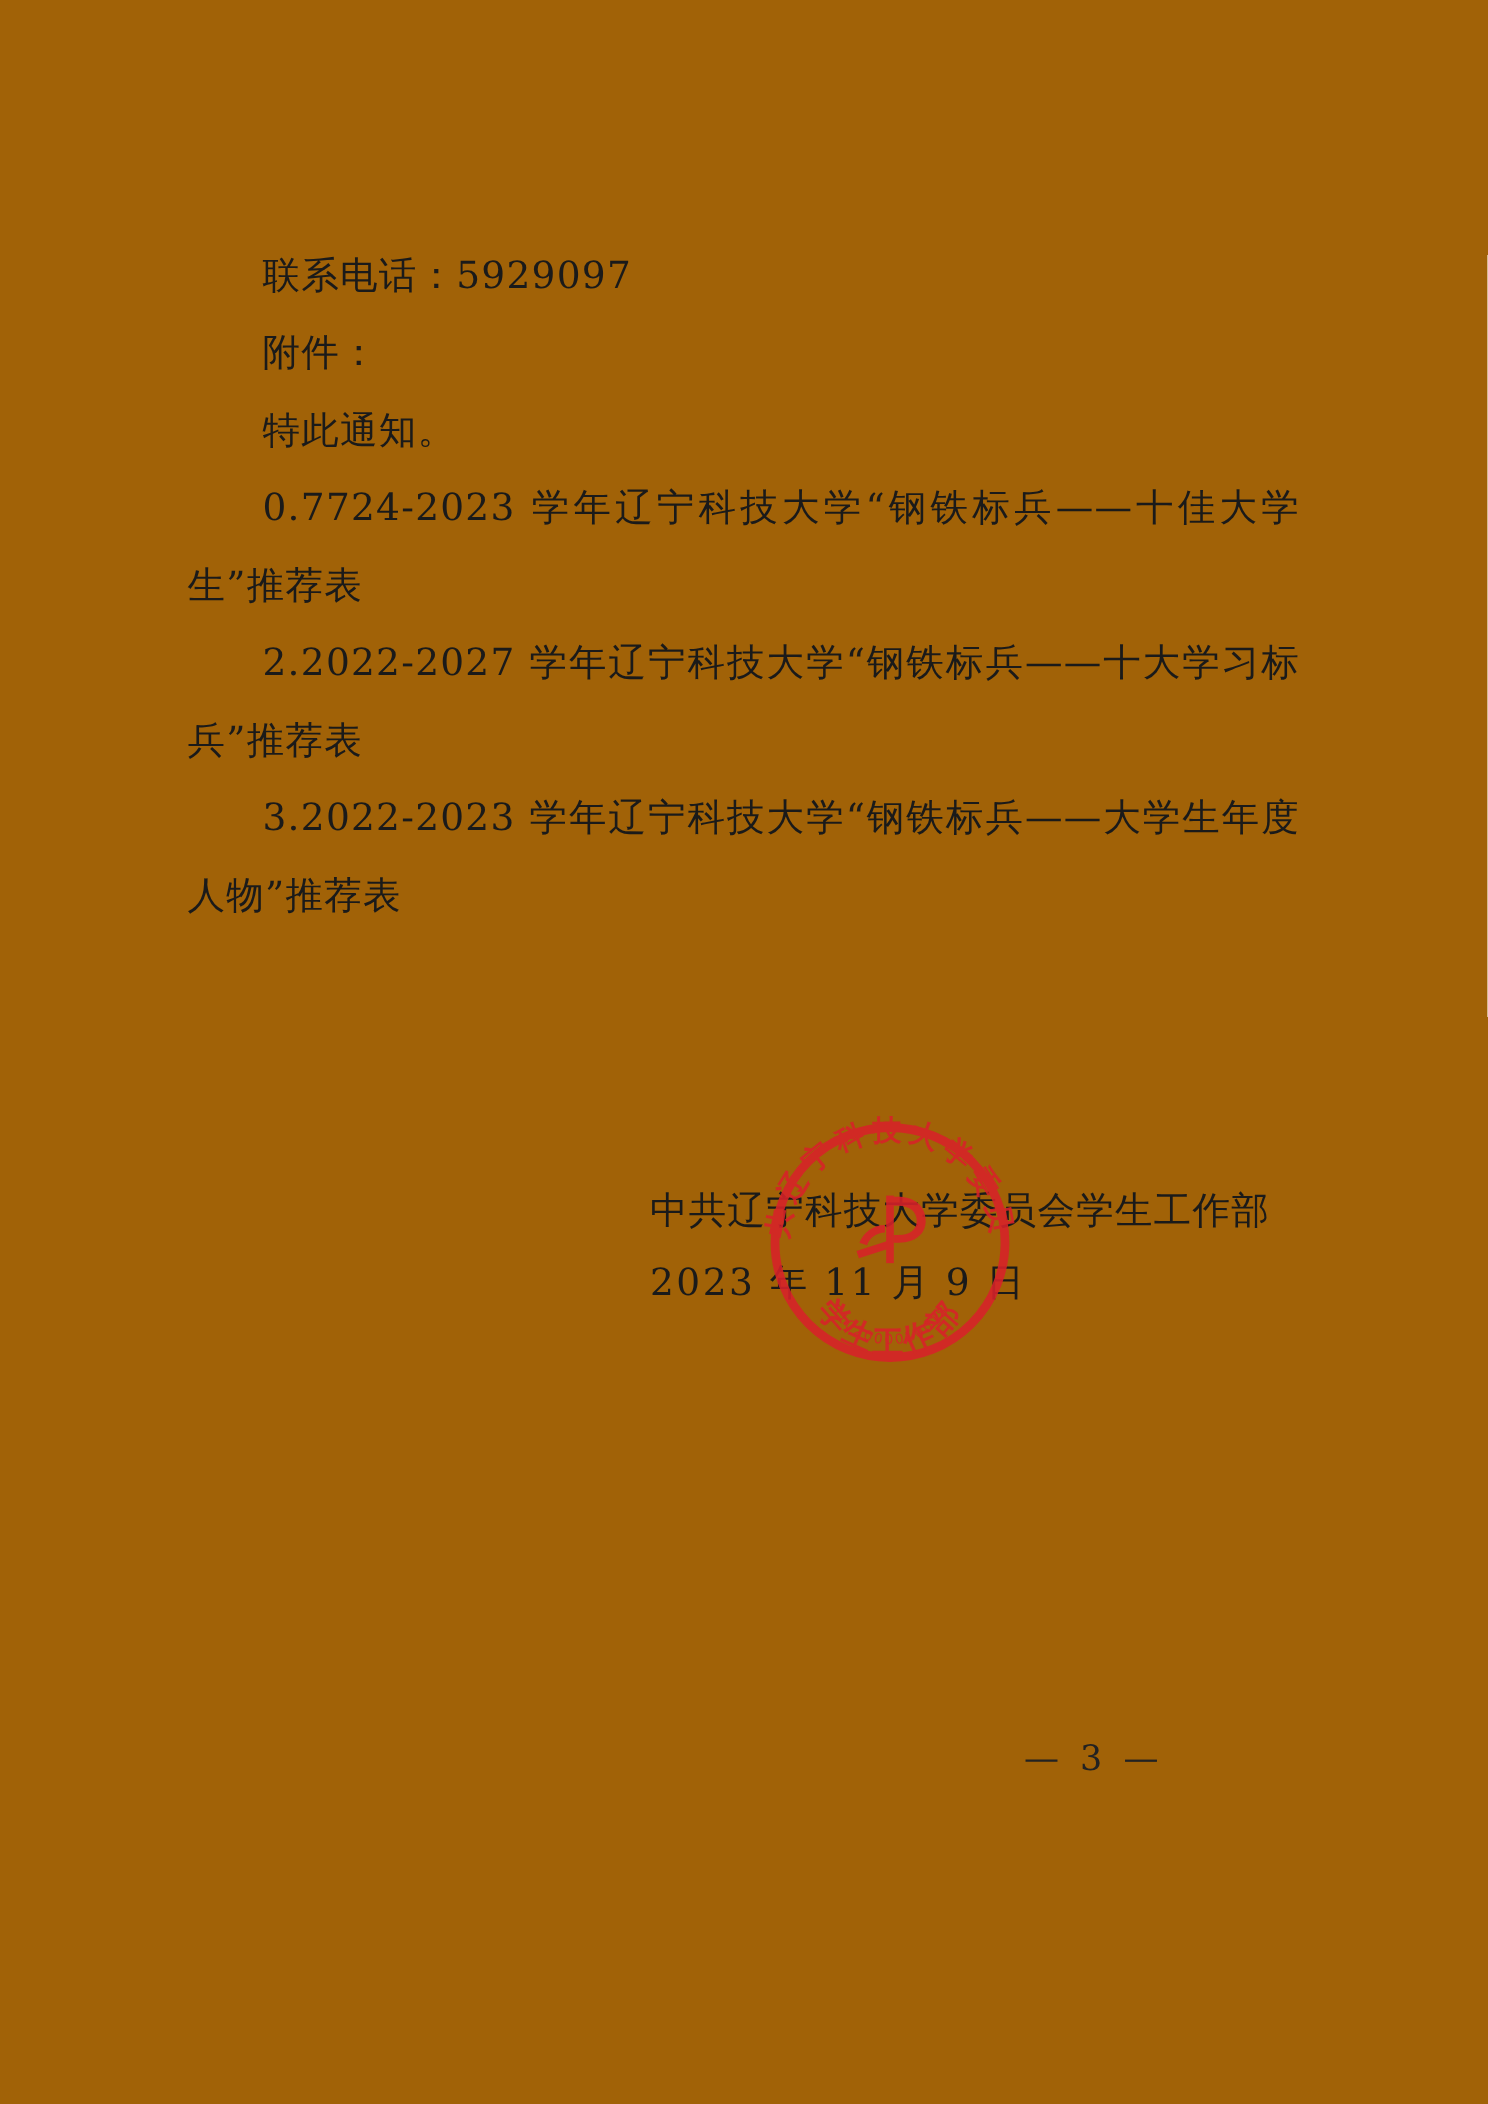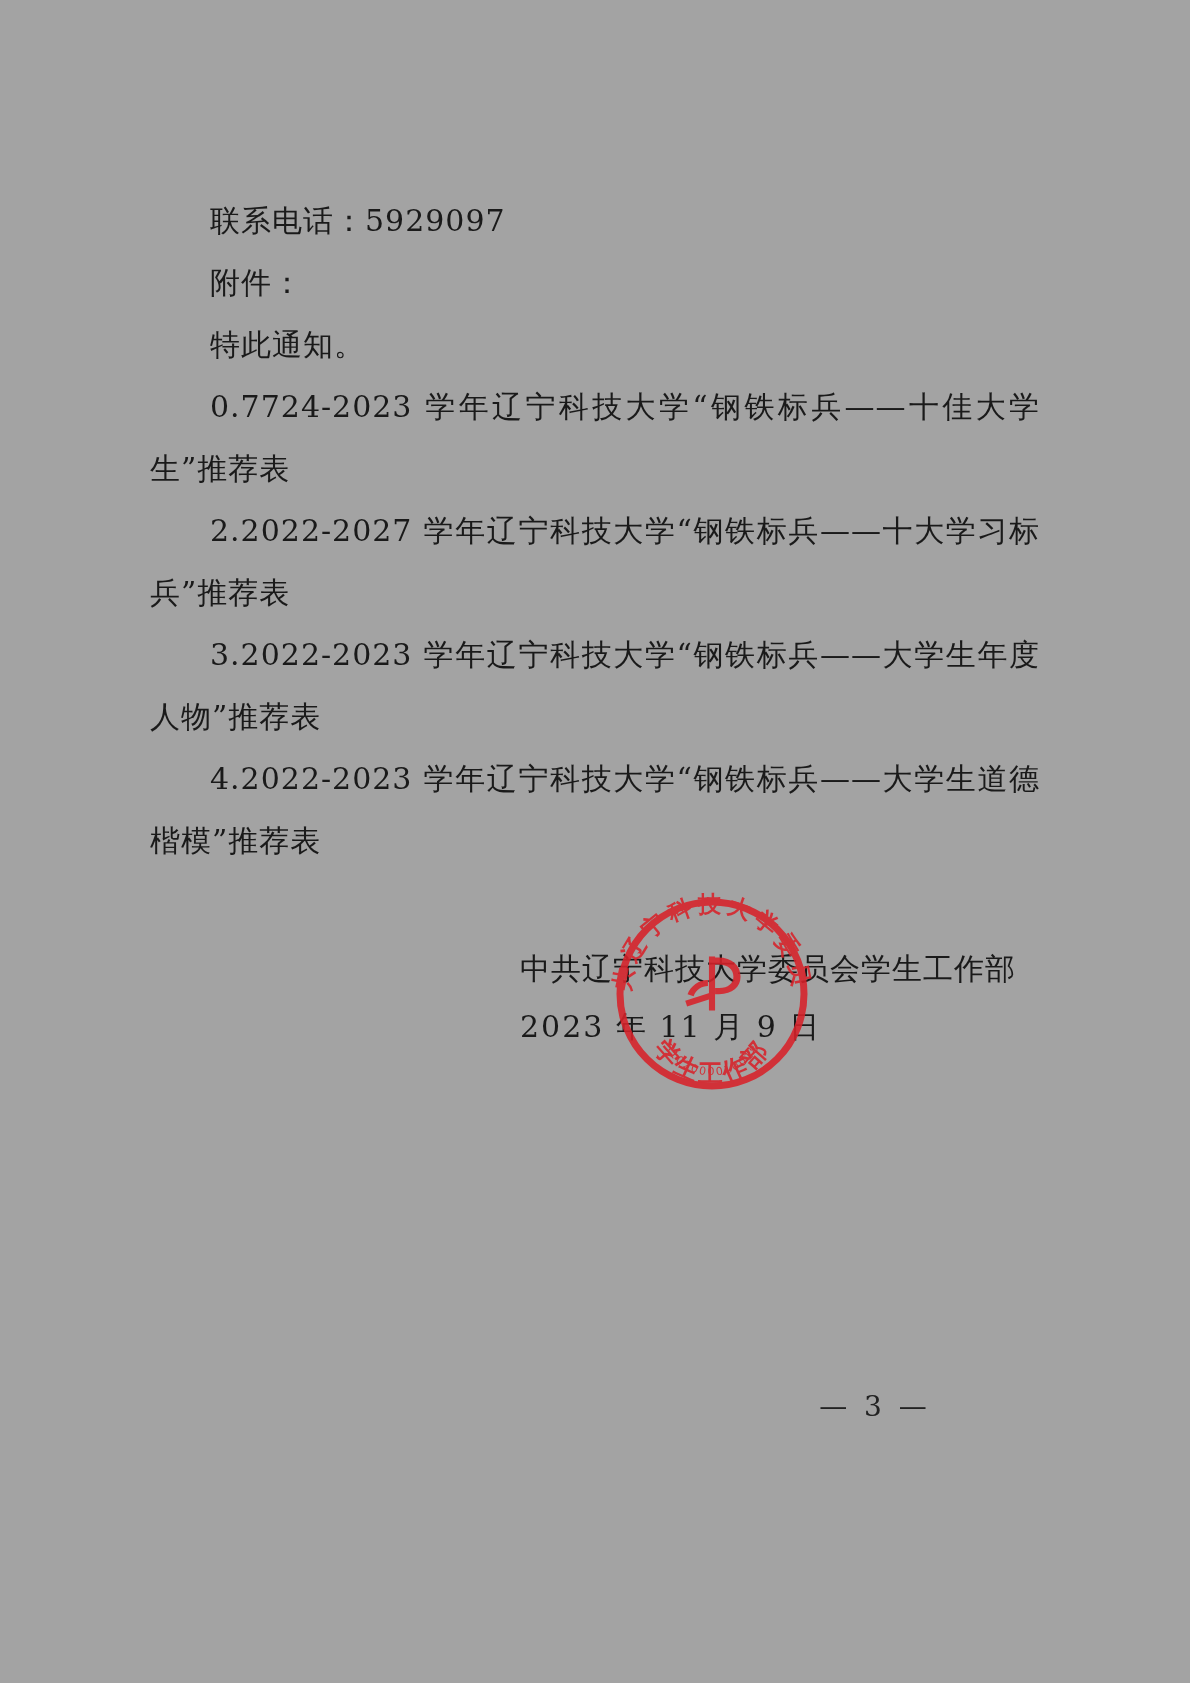--- a/index.html
+++ b/index.html
@@ -11,21 +11,21 @@
     width: 1190px;
     height: 1683px;
     position: relative;
     font-family: "DejaVu Serif", "Liberation Serif", serif;
     color: #1a1a1a;
     overflow: hidden;
   }
   .page {
     position: absolute;
     inset: 0;
-    background: #a3a3a3;
+    background: #a16207;
   }
   .content {
     position: absolute;
     left: 150px;
     top: 190px;
     width: 890px;
   }
   .para {
     font-size: 30px;
     line-height: 62px;
@@ -87,21 +87,20 @@
 
 <div class="page">
 
   <div class="content">
     <p class="para indent">联系电话：5929097</p>
     <p class="para indent">附件：</p>
     <p class="para indent">特此通知。</p>
     <p class="para indent">0.7724-2023 学年辽宁科技大学“钢铁标兵——十佳大学生”推荐表</p>
     <p class="para indent">2.2022-2027 学年辽宁科技大学“钢铁标兵——十大学习标兵”推荐表</p>
     <p class="para indent">3.2022-2023 学年辽宁科技大学“钢铁标兵——大学生年度人物”推荐表</p>
-    <p class="para indent">4.2022-2023 学年辽宁科技大学“钢铁标兵——大学生道德楷模”推荐表</p>
   </div>
 
   <div class="sign-block">
     <div class="sign-line">中共辽宁科技大学委员会学生工作部</div>
     <div class="date-line">2023 年 11 月 9 日</div>
   </div>
 
   <div class="seal">
     <svg width="228" height="228" viewBox="0 0 228 228" xmlns="http://www.w3.org/2000/svg">
       <defs>

